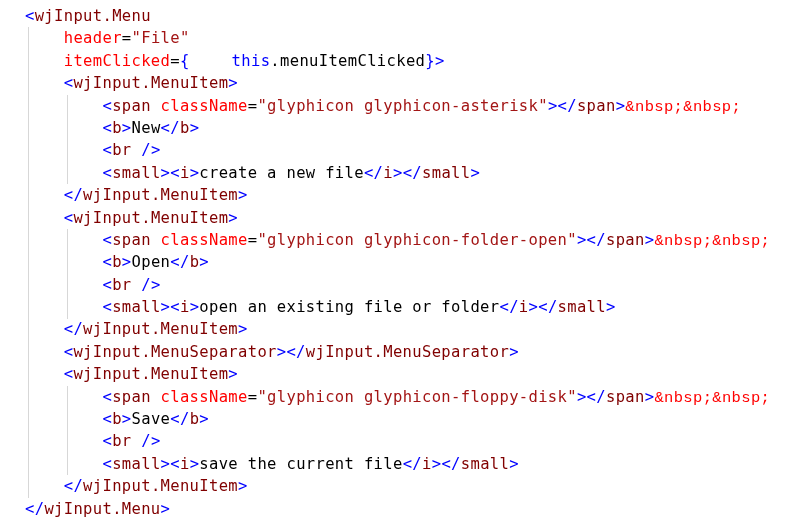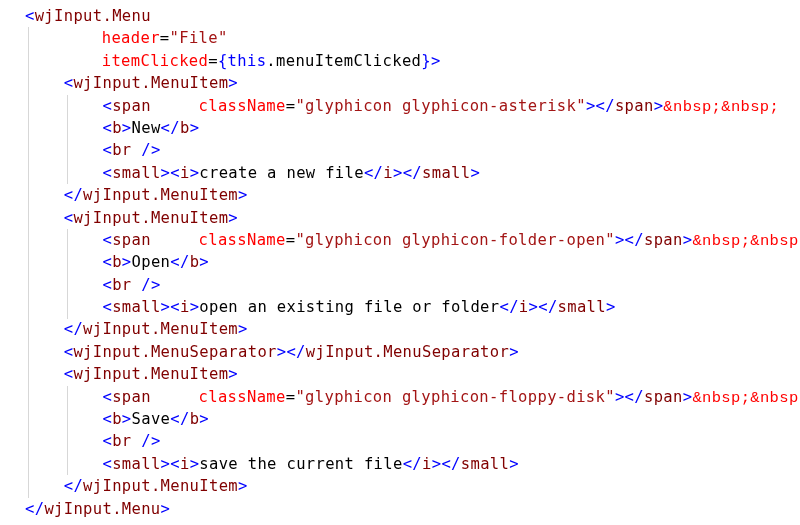--- a/index.html
+++ b/index.html
@@ -19,23 +19,23 @@
   .guides{position:absolute;top:0;left:0;width:100%;height:100%;pointer-events:none;}
   .guide{position:absolute;width:1px;background:var(--guide);}
   .code{
     margin:0;position:relative;
     font-family:"DejaVu Sans Mono","Liberation Mono",monospace;
     font-size:15.5px;letter-spacing:0.35px;
   }
   .line{white-space:pre;height:22.4px;line-height:22.4px;}
   .tok-p{color:var(--punct);}
   .tok-t{color:var(--tag);}
-  .tok-a{color:var(--attr);margin-left:38px;}
+  .tok-a{color:var(--attr);}
   .tok-s{color:var(--str);}
-  .tok-k{color:var(--kw);}
+  .tok-k{color:var(--kw);margin-left:42px;}
   .tok-x{color:var(--text);}
   .tok-o{color:var(--text);}
   .tok-e{color:var(--ent);font-family:Liberation Mono, monospace;}
   .tok-w{color:var(--text);}
 </style>
 </head>
 <body>
 
 <div class="editor">
   <div class="guides">

